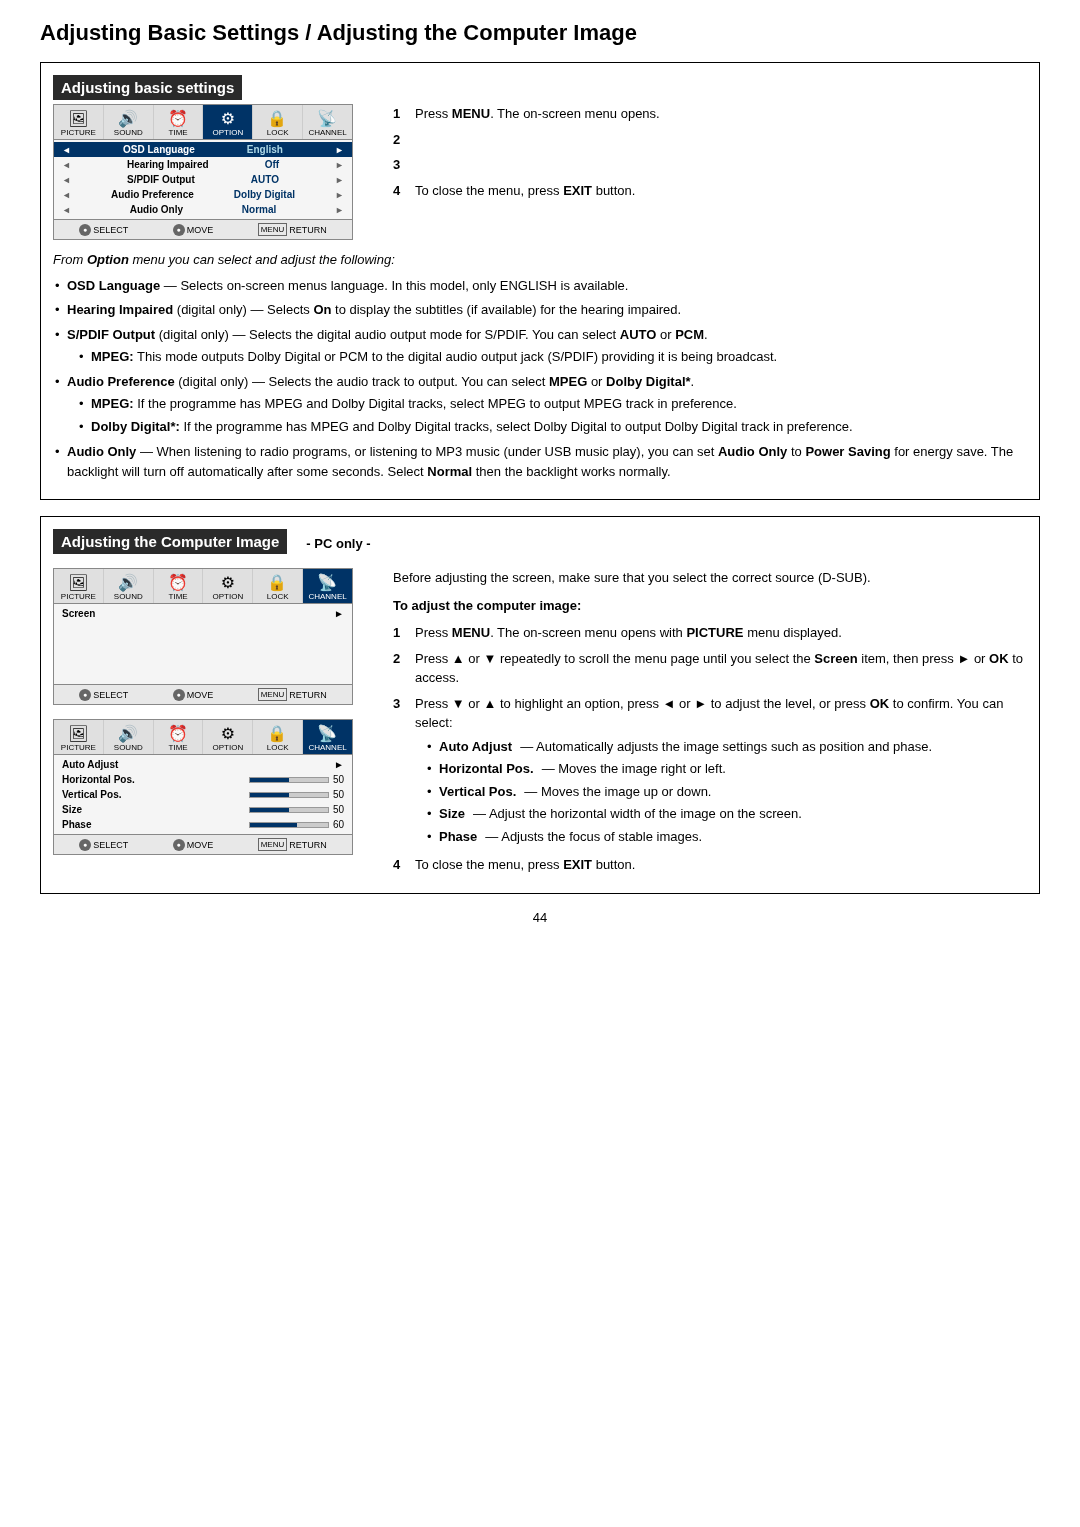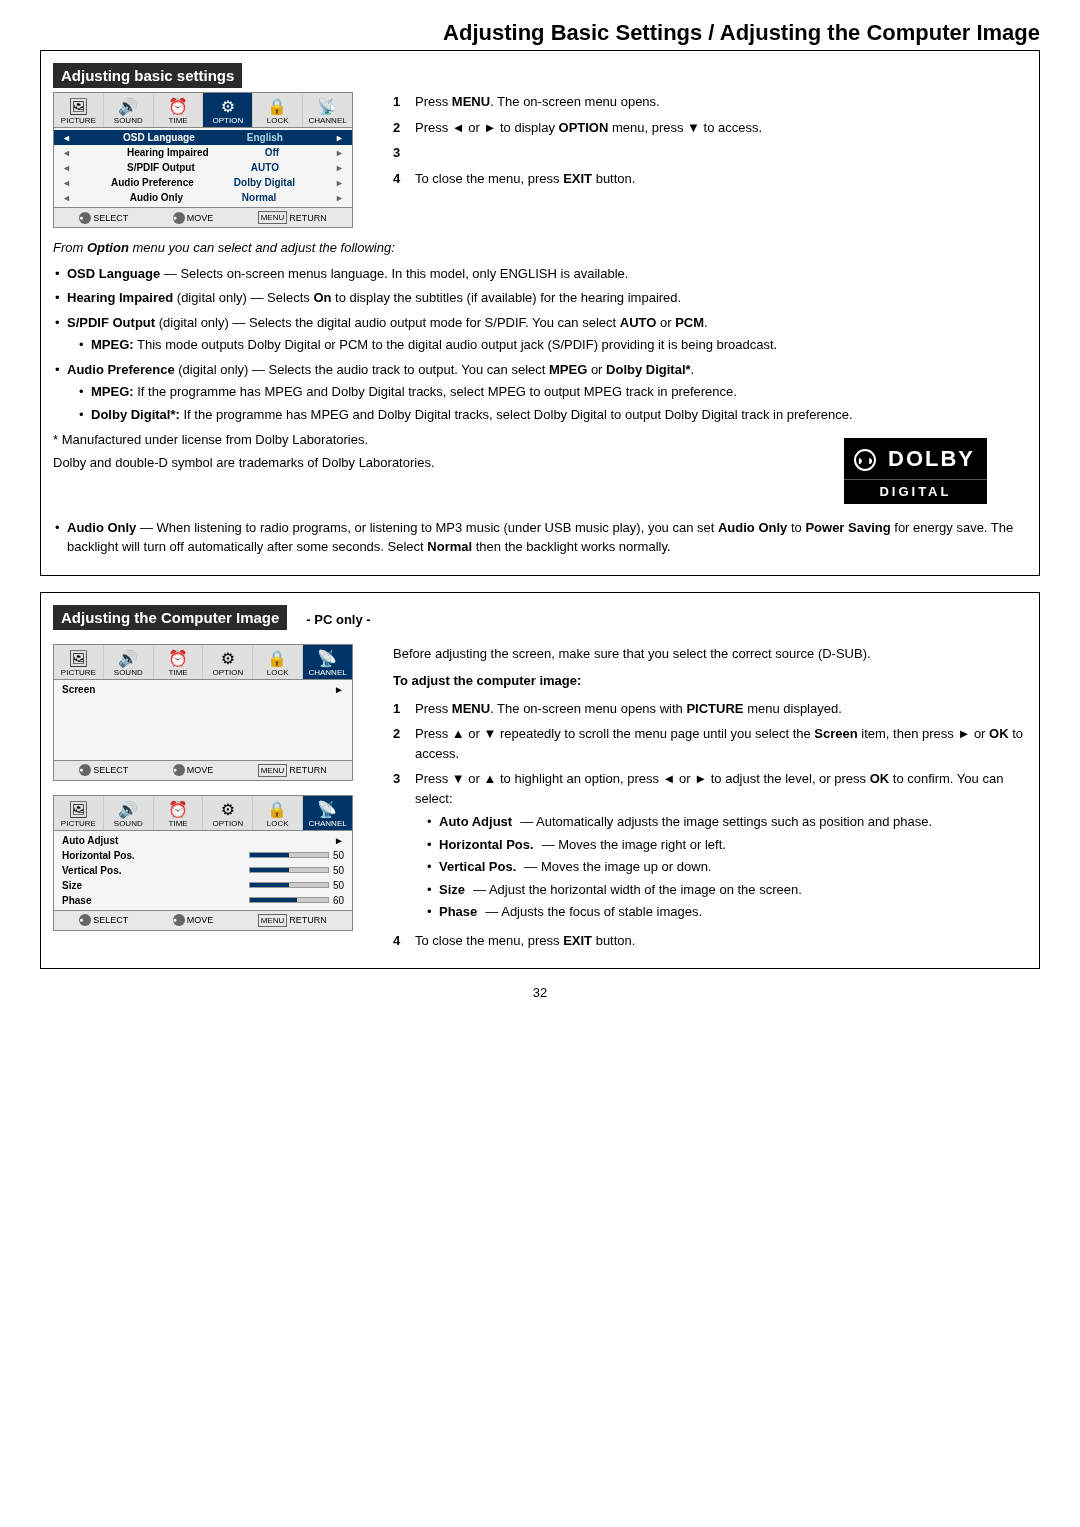--- a/index.html
+++ b/index.html
@@ -8,22 +8,22 @@
       font-size: 13px;
       background: #fff;
       color: #000;
       width: 1080px;
       min-height: 1527px;
       padding: 20px 40px;
     }
     h1.main-title {
       font-size: 22px;
       font-weight: bold;
-      text-align: right;
-      margin-bottom: 4px;
+      text-align: left;
+      margin-bottom: 16px;
       font-family: Arial, sans-serif;
     }
     .section-box {
       border: 1px solid #000;
       padding: 12px;
       margin-bottom: 16px;
     }
     .section-header {
       background: #2a2a2a;
       color: #fff;
@@ -91,21 +91,21 @@
     .tv-menu-row .arrow { font-size: 9px; color: #666; }
     .tv-menu-row.highlighted .arrow { color: #fff; }
     .tv-menu-footer {
       display: flex;
       justify-content: space-around;
       border-top: 1px solid #888;
       padding: 3px;
       font-size: 9px;
       background: #e8e8e8;
     }
-    .tv-menu-footer span { display: flex; align-items: center; gap: 2px; }
+    .tv-menu-footer span { display: flex; align-items: center; gap: 2px; justify-content: center; }
     .circle-btn {
       display: inline-block;
       width: 12px; height: 12px;
       border-radius: 50%;
       background: #666;
       color: #fff;
       font-size: 7px;
       text-align: center;
       line-height: 12px;
     }
@@ -306,21 +306,20 @@
     </div>
 
     <div class="right-col section-content">
       <ol class="step-list">
         <li>
           <span class="step-num">1</span>
           <span>Press <b>MENU</b>. The on-screen menu opens.</span>
         </li>
         <li>
           <span class="step-num">2</span>
-          <span>Press ◄ or ► to display <b>OPTION</b> menu, press ▼ to access.</span>
         </li>
         <li>
           <span class="step-num">3</span>
         </li>
         <li>
           <span class="step-num">4</span>
           <span>To close the menu, press <b>EXIT</b> button.</span>
         </li>
       </ol>
     </div>
@@ -340,33 +339,20 @@
       </li>
       <li>
         <b>Audio Preference</b> (digital only) — Selects the audio track to output. You can select <b>MPEG</b> or <b>Dolby Digital*</b>.
         <ul class="sub-bullet-list">
           <li><b>MPEG:</b> If the programme has MPEG and Dolby Digital tracks, select MPEG to output MPEG track in preference.</li>
           <li><b>Dolby Digital*:</b> If the programme has MPEG and Dolby Digital tracks, select Dolby Digital to output Dolby Digital track in preference.</li>
         </ul>
       </li>
     </ul>
 
-    <div style="display:flex; justify-content:space-between; align-items:flex-start; margin: 6px 0;">
-      <div>
-        <p style="margin-bottom:3px;">* Manufactured under license from Dolby Laboratories.</p>
-        <p>Dolby and double-D symbol are trademarks of Dolby Laboratories.</p>
-      </div>
-      <div class="dolby-logo-area">
-        <div class="dolby-logo">
-          <span class="dd-symbol">◗◗</span>
-          <span>DOLBY</span>
-        </div>
-        <div class="dolby-digital-label">DIGITAL</div>
-      </div>
-    </div>
 
     <ul class="bullet-list">
       <li><b>Audio Only</b> — When listening to radio programs, or listening to MP3 music (under USB music play), you can set <b>Audio Only</b> to <b>Power Saving</b> for energy save. The backlight will turn off automatically after some seconds. Select <b>Normal</b> then the backlight works normally.</li>
     </ul>
   </div>
 </div>
 
 <div class="section-box">
   <div style="display:flex; align-items:center; gap:19px; margin-bottom:10px;">
     <div class="section-header">Adjusting the Computer Image</div>
@@ -521,13 +507,13 @@
         </li>
         <li>
           <span class="step-num">4</span>
           <span>To close the menu, press <b>EXIT</b> button.</span>
         </li>
       </ol>
     </div>
   </div>
 </div>
 
-<div class="page-num">32</div>
+<div class="page-num">44</div>
 
 </body></html>

